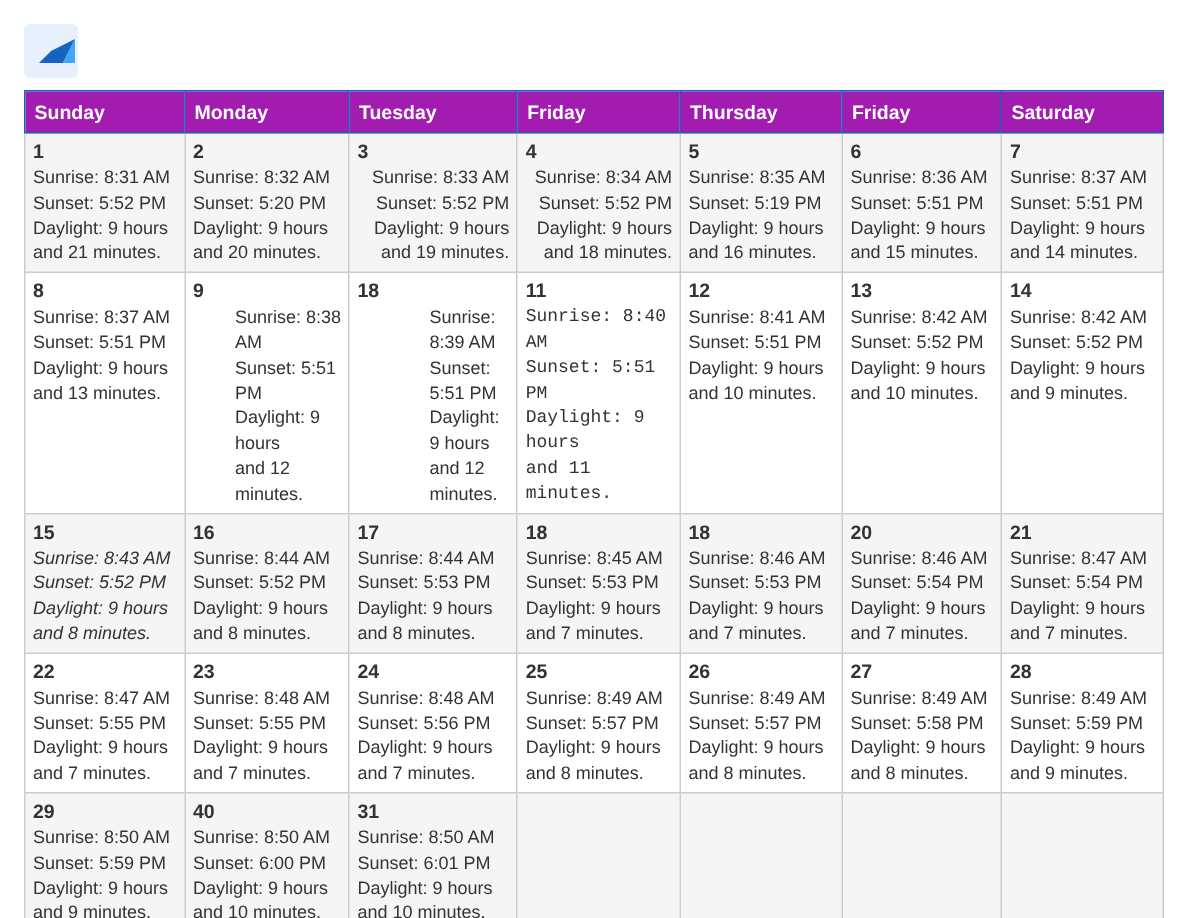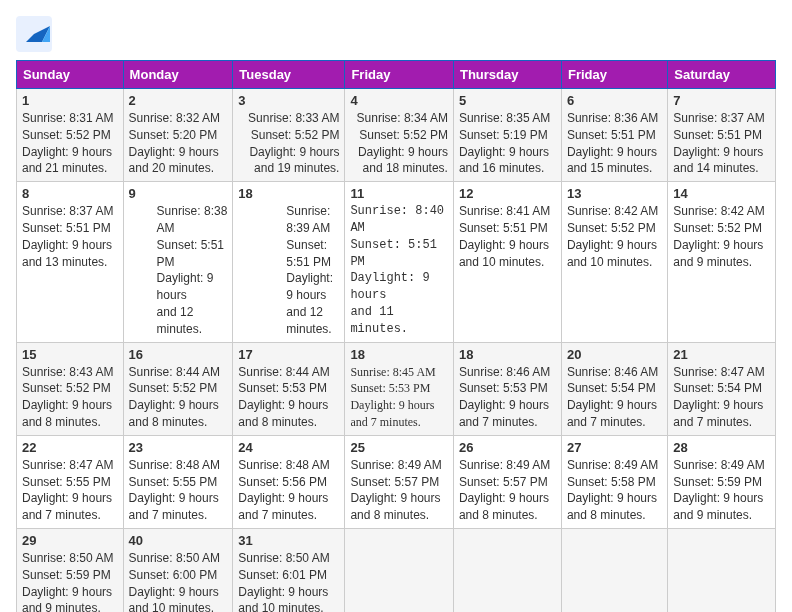--- a/index.html
+++ b/index.html
@@ -210,42 +210,42 @@
           <span class="day-num">14</span>
           <div class="day-info" style="white-space: pre-line;">Sunrise: 8:42 AM
 Sunset: 5:52 PM
 Daylight: 9 hours
 and 9 minutes.</div>
         </td>
       </tr>
       <tr>
         <td>
           <span class="day-num">15</span>
-          <div class="day-info" style="white-space: pre-line;">Sunrise: 8:43 AM
+          <div class="day-info" style="white-space: pre-line; font-style: italic;">Sunrise: 8:43 AM
 Sunset: 5:52 PM
 Daylight: 9 hours
 and 8 minutes.</div>
         </td>
         <td>
           <span class="day-num">16</span>
           <div class="day-info" style="white-space: pre-line;">Sunrise: 8:44 AM
 Sunset: 5:52 PM
 Daylight: 9 hours
 and 8 minutes.</div>
         </td>
         <td>
           <span class="day-num">17</span>
           <div class="day-info" style="white-space: pre-line;">Sunrise: 8:44 AM
 Sunset: 5:53 PM
 Daylight: 9 hours
 and 8 minutes.</div>
         </td>
         <td>
           <span class="day-num">18</span>
-          <div class="day-info" style="white-space: pre-line; font-family: Liberation Serif, serif;">Sunrise: 8:45 AM
+          <div class="day-info" style="white-space: pre-line;">Sunrise: 8:45 AM
 Sunset: 5:53 PM
 Daylight: 9 hours
 and 7 minutes.</div>
         </td>
         <td>
           <span class="day-num">18</span>
           <div class="day-info" style="white-space: pre-line;">Sunrise: 8:46 AM
 Sunset: 5:53 PM
 Daylight: 9 hours
 and 7 minutes.</div>

